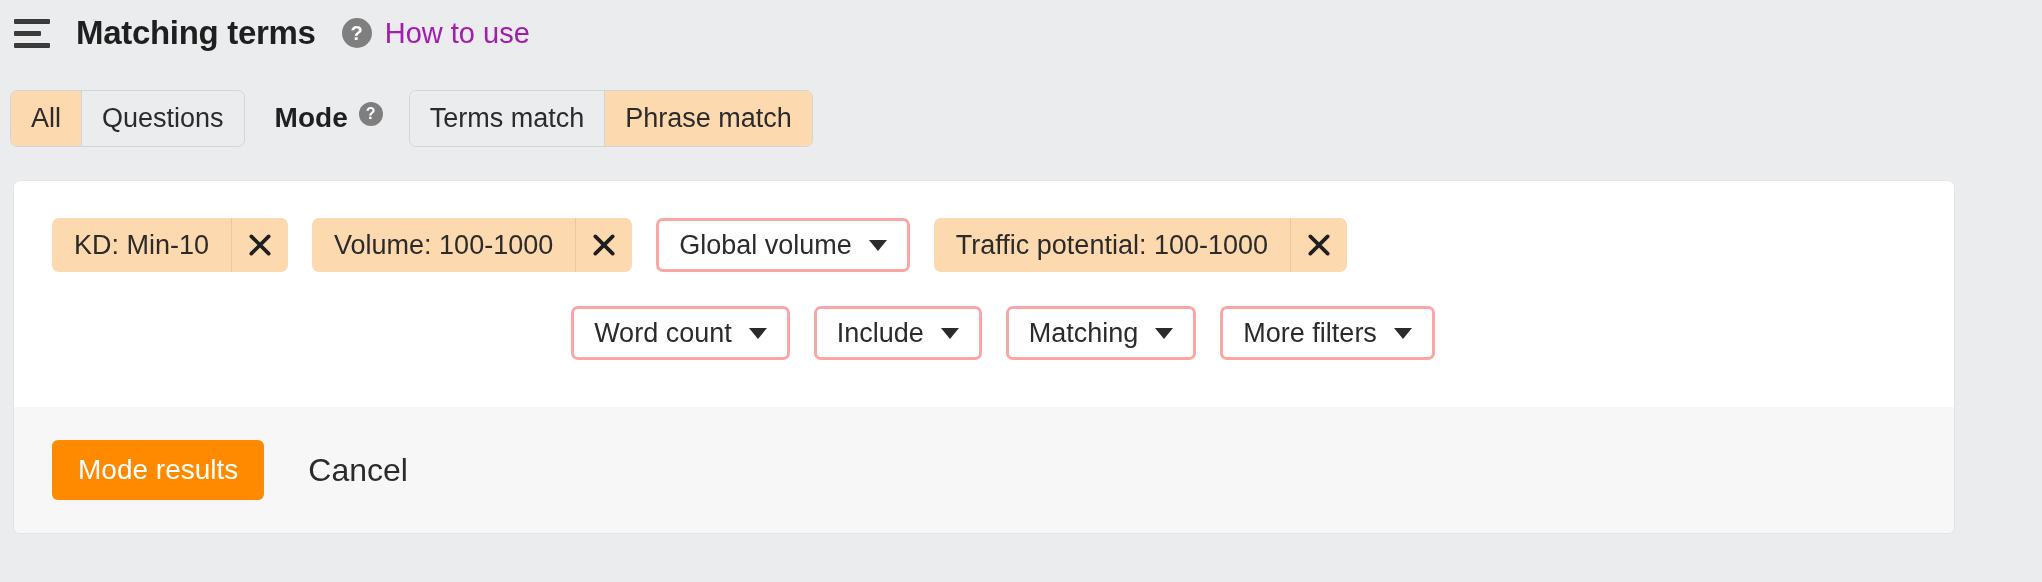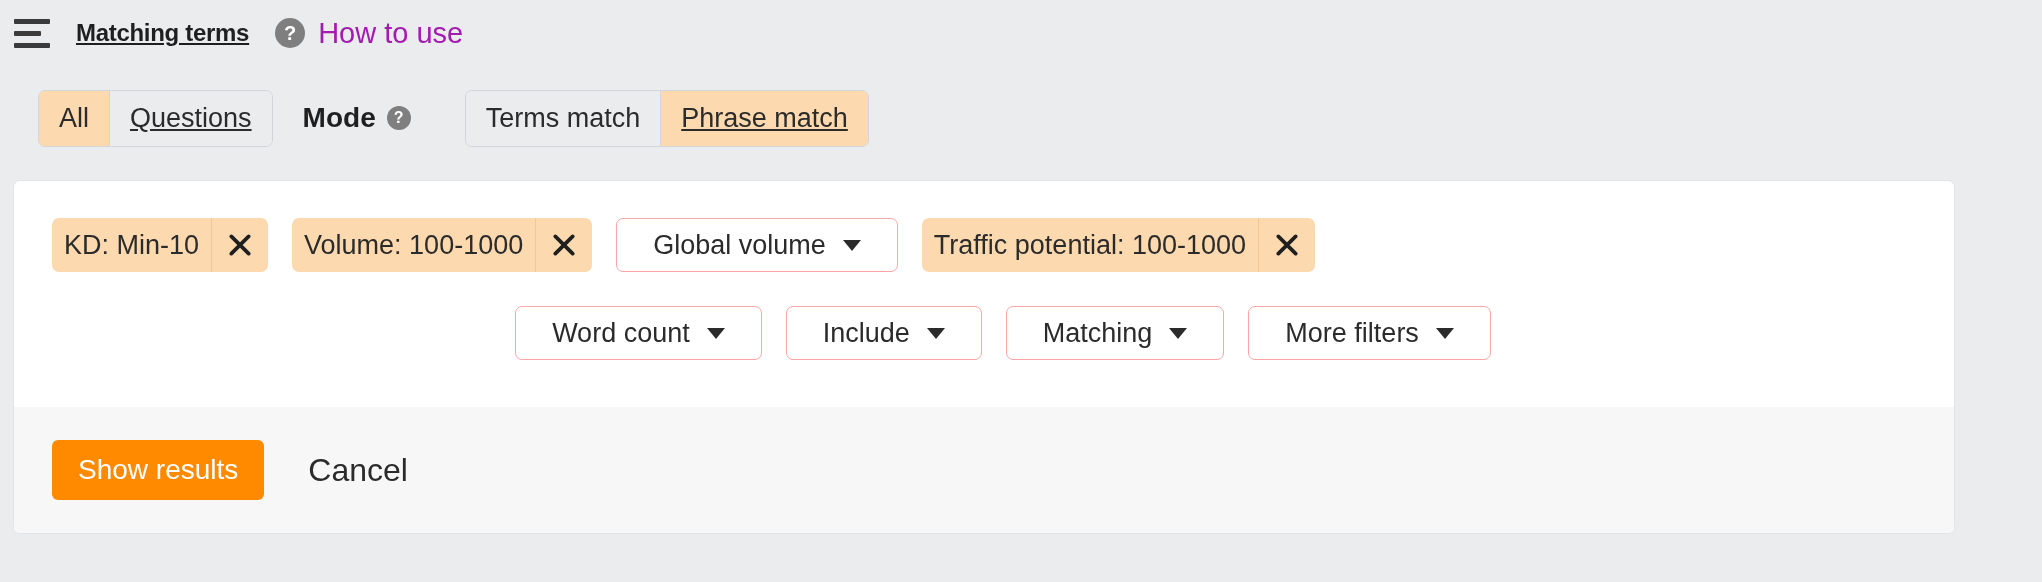--- a/index.html
+++ b/index.html
@@ -39,26 +39,25 @@
   .hamburger i {
     display: block;
     height: 5px;
     width: 36px;
     background: #3b3b3b;
     border-radius: 1px;
   }
   .hamburger i.short { width: 27px; }
 
   .page-title {
-    font-size: 24px;
+    font-size: 33px;
     font-weight: bold;
     letter-spacing: -0.3px;
     color: #1f1f1f;
     white-space: nowrap;
-    text-decoration: underline;
   }
 
   .help-dot {
     width: 30px;
     height: 30px;
     border-radius: 50%;
     background: #7f7f7f;
     color: #ffffff;
     font-size: 20px;
     font-weight: bold;
@@ -92,44 +91,42 @@
     padding-left: 10px;
     box-sizing: border-box;
   }
   .segmented {
     display: inline-flex;
     border: 1px solid #d3d6d9;
     border-radius: 7px;
     overflow: hidden;
     background: #eaecee;
     height: 55px;
-    margin-left: 28px;
   }
   .seg-btn {
     font-size: 27px;
     color: #2b2b2b;
     padding: 0 20px;
     display: inline-flex;
     align-items: center;
     justify-content: center;
     background: #eaecee;
     cursor: pointer;
     border-right: 1px solid #d3d6d9;
     white-space: nowrap;
   }
-  .seg-btn:last-child { border-right: none; text-decoration: underline; }
+  .seg-btn:last-child { border-right: none; }
   .seg-btn.active { background: #fcd9ae; }
 
   .mode-label {
     font-size: 28px;
     font-weight: bold;
     color: #1f1f1f;
     margin-left: 30px;
     display: inline-flex;
-    align-items: center;
     white-space: nowrap;
   }
   .mode-gap { width: 26px; }
 
   
   .panel {
     position: relative;
     margin: 10px 0 0 13px;
     width: 1942px;
     height: 354px;
@@ -157,42 +154,42 @@
     background: #fcd9ae;
     border-radius: 7px;
     overflow: hidden;
     cursor: pointer;
   }
   .chip-label {
     font-size: 27px;
     color: #2b2b2b;
     display: inline-flex;
     align-items: center;
-    padding: 0 12px;
+    padding: 0 22px;
     white-space: nowrap;
   }
   .chip-x {
     width: 56px;
     display: inline-flex;
     align-items: center;
     justify-content: center;
     border-left: 1px solid #f0c795;
     cursor: pointer;
   }
   .chip-x svg { display: block; }
 
   
   .dropdown {
     display: inline-flex;
     align-items: center;
     height: 54px;
     background: #ffffff;
-    border: 1px solid #fca5a5;
+    border: 3px solid #fca5a5;
     border-radius: 7px;
-    padding: 0 36px;
+    padding: 0 20px;
     box-sizing: border-box;
     cursor: pointer;
     white-space: nowrap;
   }
   .dropdown .dd-label {
     font-size: 27px;
     color: #2b2b2b;
   }
   .caret {
     margin-left: 17px;
@@ -327,17 +324,17 @@
       <span class="caret"></span>
     </div>
 
     <div class="dropdown">
       <span class="dd-label">More filters</span>
       <span class="caret"></span>
     </div>
   </div>
 
   <div class="panel-footer">
-    <button class="btn-primary">Show results</button>
+    <button class="btn-primary">Mode results</button>
     <span class="btn-link">Cancel</span>
   </div>
 
 </div>
 
 </body></html>

